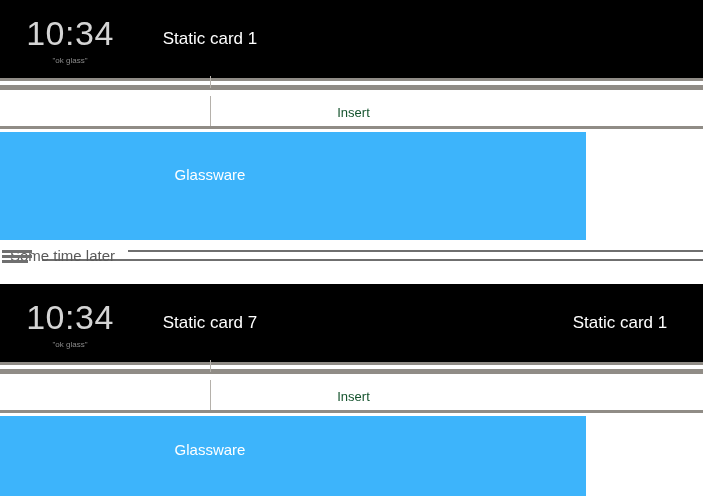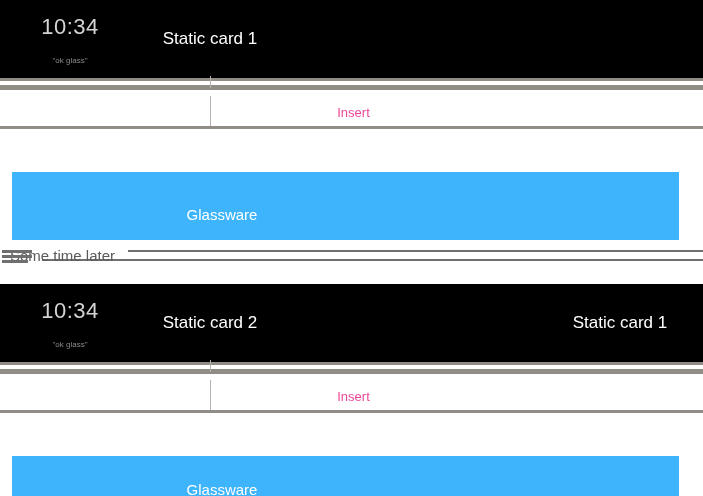--- a/index.html
+++ b/index.html
@@ -39,21 +39,21 @@
     top: 0;
     width: 140px;
     height: 100%;
     color: #cfcfcf;
   }
   .clock-time {
     position: absolute;
     left: 0; right: 0;
     top: 14px;
     text-align: center;
-    font-size: 22px;
+    font-size: 34px;
     font-weight: 300;
     letter-spacing: 0.5px;
     color: #d4d4d4;
     font-family: "Liberation Sans", sans-serif;
   }
   .clock-hint {
     position: absolute;
     left: 0; right: 0;
     top: 56px;
     text-align: center;
@@ -93,37 +93,36 @@
   }
   .insert-label {
     position: absolute;
     left: 0; right: 0;
     top: 0; bottom: 0;
     display: flex;
     align-items: center;
     justify-content: center;
     padding-left: 4px;
     font-size: 13px;
-    color: #ec4899;
+    color: #14532d;
   }
 
   
   .v-connector {
     position: absolute;
     width: 1px;
     background: #b5b1ab;
   }
 
   
   .glassware-band {
     position: absolute;
-    left: 12px;
-    width: 667px;
+    left: 0;
+    width: 586px;
     background: #3db4fb;
-    margin-top: 40px;
   }
   .gw-1 { top: 132px; height: 108px; }
   .gw-2 { top: 416px; height: 80px; }
 
   .glassware-label {
     position: absolute;
     left: 0;
     width: 420px;
     text-align: center;
     color: #ffffff;
@@ -214,21 +213,21 @@
       <span class="a3"></span>
     </div>
     <div class="divider-text">Some time later</div>
   </div>
 
   <div class="timeline-strip strip-2">
     <div class="clock-card">
       <div class="clock-time">10:34</div>
       <div class="clock-hint">"ok glass"</div>
     </div>
-    <div class="card-label card-center">Static card 2</div>
+    <div class="card-label card-center">Static card 7</div>
     <div class="card-label card-right">Static card 1</div>
   </div>
 
   <div class="bar bar-thin" style="left:0px;   top:362px; width:210px;"></div>
   <div class="bar bar-thin" style="left:210px; top:362px; width:493px;"></div>
   <div class="bar" style="left:0px;   top:369px; width:703px;"></div>
   <div class="v-connector" style="left:210px; top:360px; height:12px;"></div>
 
   <div class="insert-band" style="top:380px;">
     <div class="insert-label">Insert</div>

